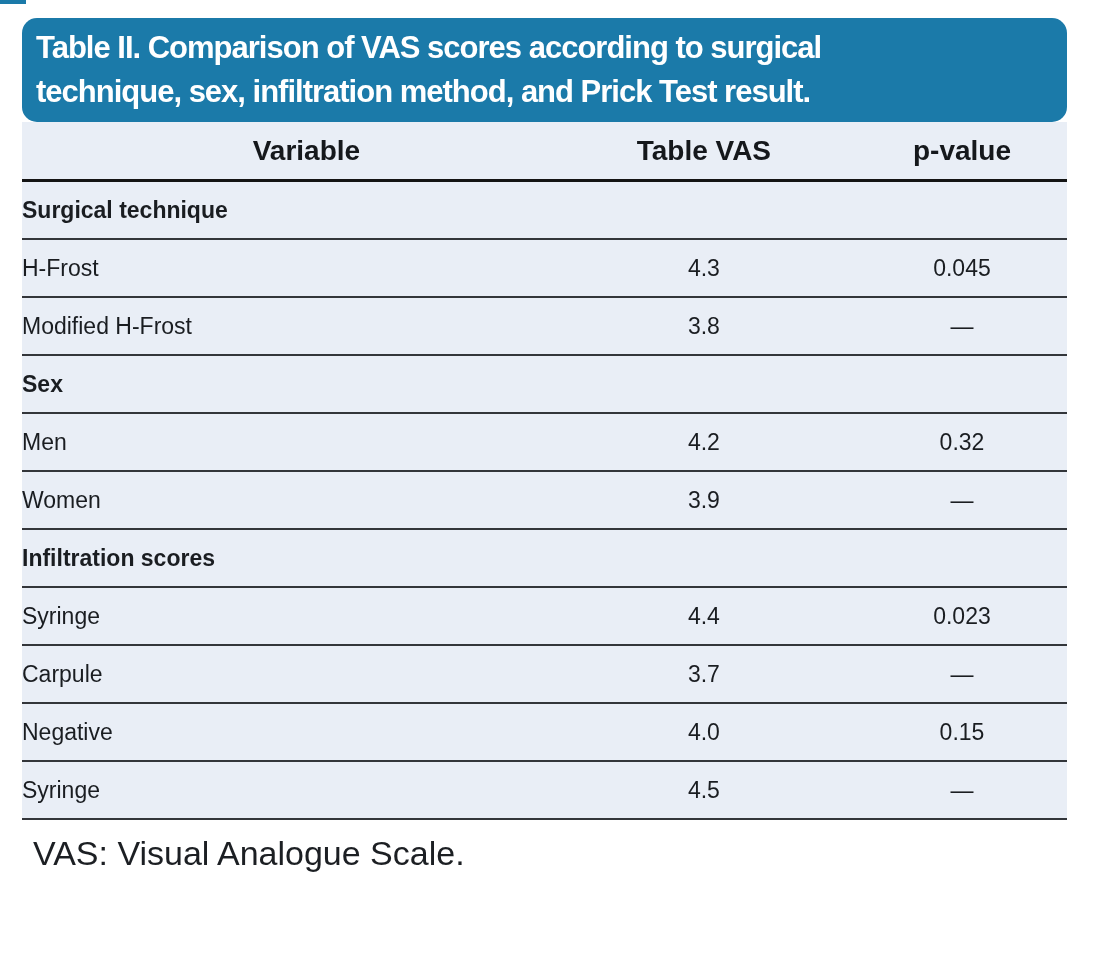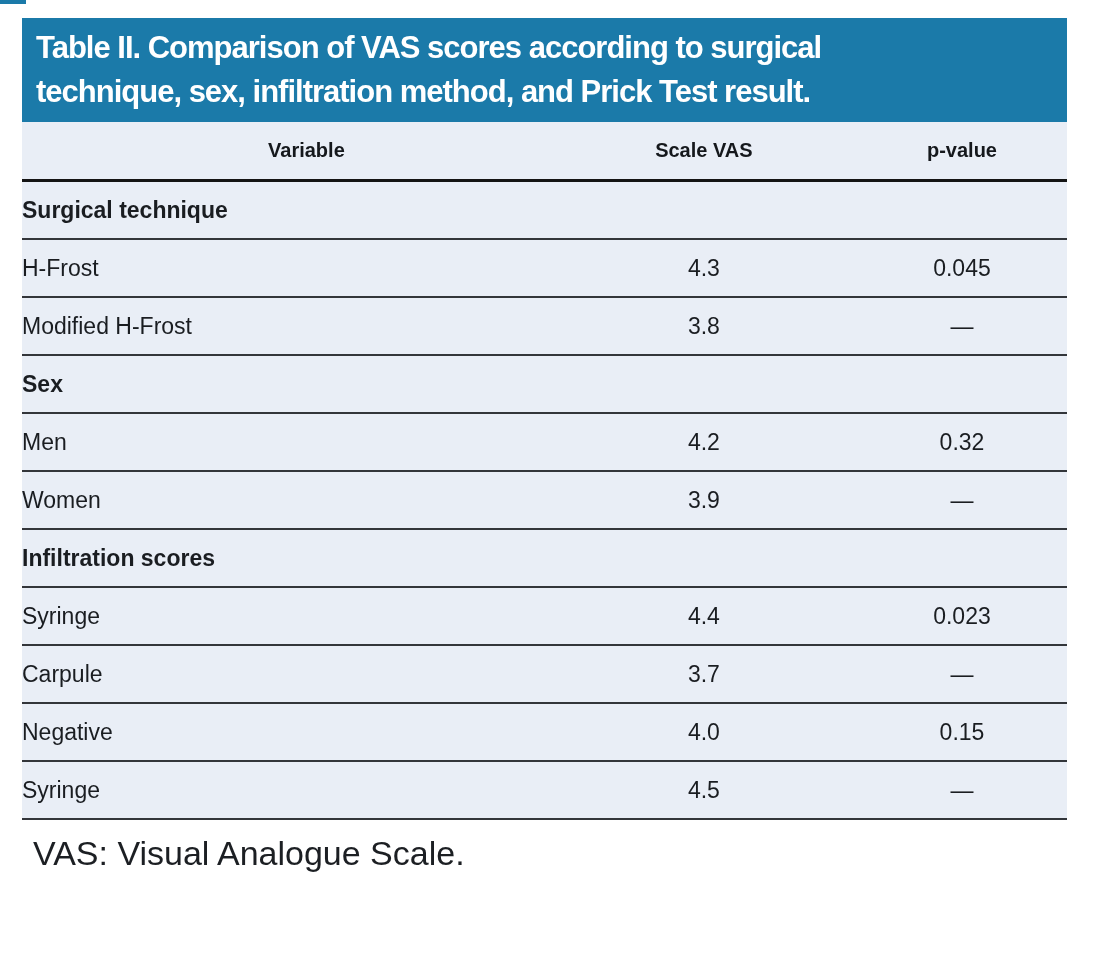--- a/index.html
+++ b/index.html
@@ -28,34 +28,35 @@
     top: 18px;
     width: 1045px;
   }
   .title-bar {
     color: #ffffff;
     font-weight: bold;
     font-size: 31px;
     line-height: 44px;
     letter-spacing: -1px;
     padding: 8px 14px;
+    border-radius: 15px;
   }
   .title-line { white-space: nowrap; }
   table.vas-table {
     width: 100%;
     border-collapse: collapse;
     table-layout: fixed;
   }
   table.vas-table col.c1 { width: 50.6%; }
   table.vas-table col.c2 { width: 29.3%; }
   table.vas-table col.c3 { width: 20.1%; }
   table.vas-table th {
     background: #e9eef6;
     color: #15181c;
-    font-size: 20px;
+    font-size: 28px;
     font-weight: bold;
     height: 57px;
     text-align: center;
     border-bottom: 3px solid #141414;
     padding: 0;
   }
   table.vas-table th.first { padding-left: 40px; }
   table.vas-table td {
     background: #e9eef6;
     color: #1a1d21;
@@ -94,21 +95,21 @@
 
     <table class="vas-table">
       <colgroup>
         <col class="c1">
           <col class="c2">
           <col class="c3">
       </colgroup>
       <thead>
         <tr>
           <th class="first">Variable</th>
-          <th>Scale VAS</th>
+          <th>Table VAS</th>
           <th>p-value</th>
         </tr>
       </thead>
       <tbody>
   <tr>
     <td class="section-label" colspan="3">Surgical technique</td>
   </tr>
 
   <tr>
     <td class="var-cell">H-Frost</td>

